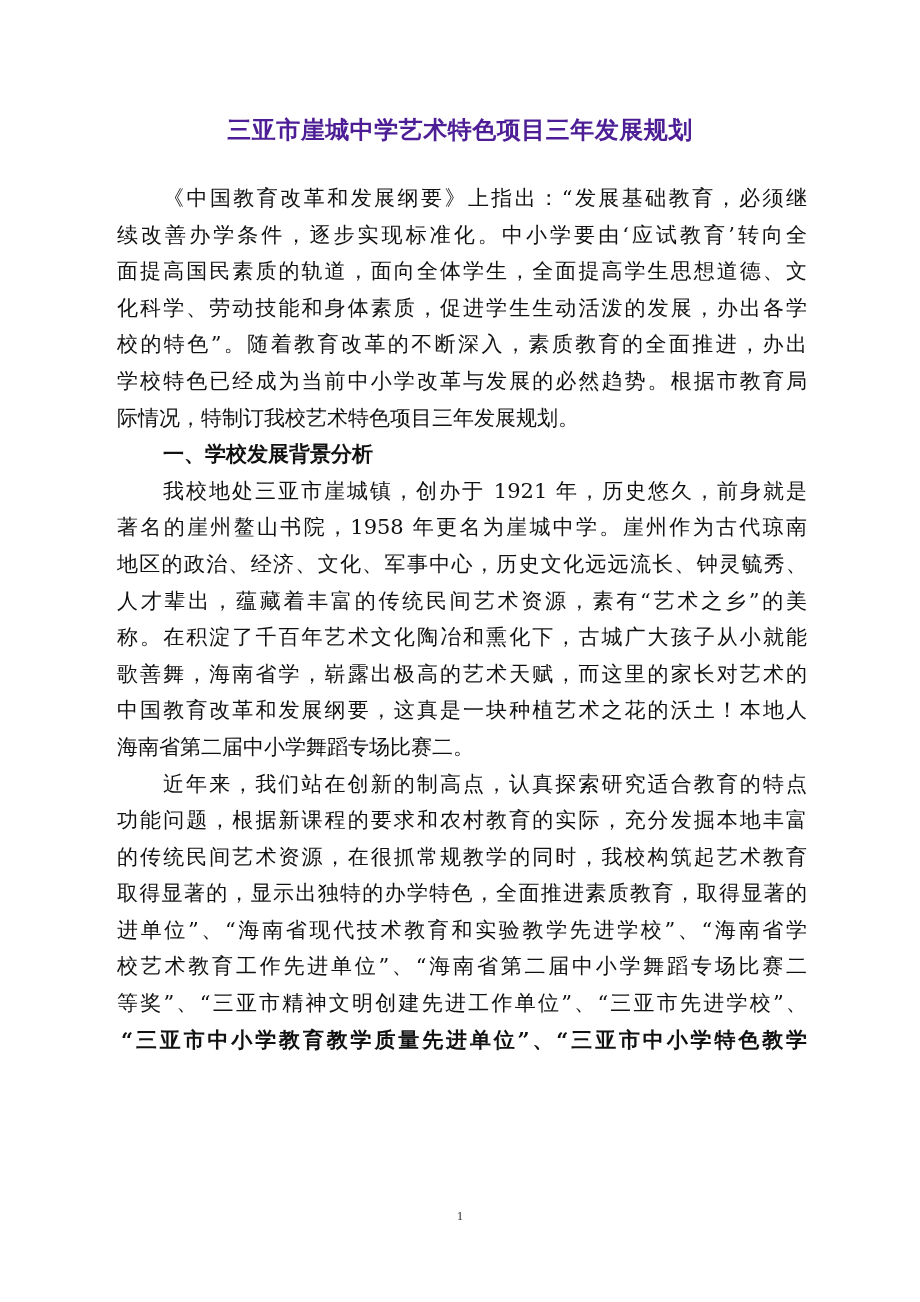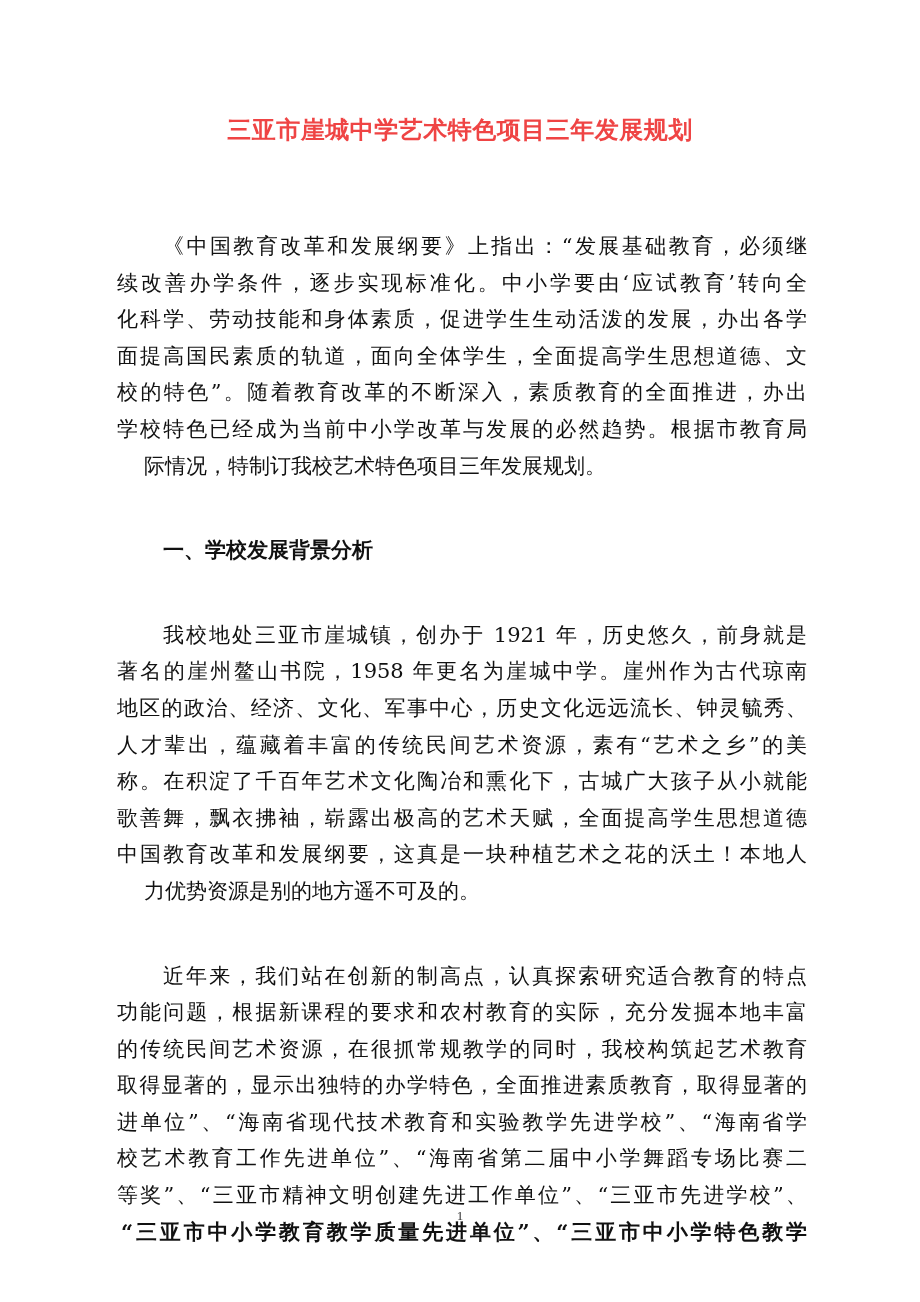--- a/index.html
+++ b/index.html
@@ -24,44 +24,42 @@
     .doc-title {
       position: absolute;
       left: 0; width: 920px;
       top: 112px;
       text-align: center;
       font-family: "DejaVu Sans", "Liberation Sans", sans-serif;
       font-weight: bold;
       font-size: 24px;
       letter-spacing: 0.5px;
       line-height: 36px;
-      color: #ef4444;
+      color: #4c1d95;
     }
     .body-text {
       position: absolute;
       left: 117px;
       top: 180px;
       width: 690px;
     }
     .line {
       height: 36.6px;
       line-height: 36.6px;
       font-size: 21px;
       white-space: nowrap;
       text-align: justify;
       text-align-last: justify;
       letter-spacing: 0px;
     }
     .line.last {
       text-align-last: left;
-      margin-left: 27px;
     }
     .line.indent {
       padding-left: 46px;
-      margin-top: 48px;
     }
     .line.heading {
       font-family: Liberation Sans, sans-serif;
       font-weight: bold;
       text-align-last: left;
     }
     .line.leading-quote {
       padding-left: 4px;
       font-weight: bold;
     }
@@ -80,40 +78,40 @@
 
 <div class="page">
 
   <div class="doc-title">三亚市崖城中学艺术特色项目三年发展规划</div>
 
   <div class="body-text">
 
     <div>
       <div class="line indent">《中国教育改革和发展纲要》上指出：“发展基础教育，必须继</div>
       <div class="line">续改善办学条件，逐步实现标准化。中小学要由‘应试教育’转向全</div>
+      <div class="line">面提高国民素质的轨道，面向全体学生，全面提高学生思想道德、文</div>
       <div class="line">化科学、劳动技能和身体素质，促进学生生动活泼的发展，办出各学</div>
-      <div class="line">面提高国民素质的轨道，面向全体学生，全面提高学生思想道德、文</div>
       <div class="line">校的特色”。随着教育改革的不断深入，素质教育的全面推进，办出</div>
       <div class="line">学校特色已经成为当前中小学改革与发展的必然趋势。根据市教育局</div>
       <div class="line last">际情况，特制订我校艺术特色项目三年发展规划。</div>
     </div>
 
     <div>
       <div class="line indent heading">一、学校发展背景分析</div>
     </div>
 
     <div>
       <div class="line indent">我校地处三亚市崖城镇，创办于 1921 年，历史悠久，前身就是</div>
       <div class="line">著名的崖州鳌山书院，1958 年更名为崖城中学。崖州作为古代琼南</div>
       <div class="line">地区的政治、经济、文化、军事中心，历史文化远远流长、钟灵毓秀、</div>
       <div class="line">人才辈出，蕴藏着丰富的传统民间艺术资源，素有“艺术之乡”的美</div>
       <div class="line">称。在积淀了千百年艺术文化陶冶和熏化下，古城广大孩子从小就能</div>
-      <div class="line">歌善舞，飘衣拂袖，崭露出极高的艺术天赋，全面提高学生思想道德</div>
+      <div class="line">歌善舞，海南省学，崭露出极高的艺术天赋，而这里的家长对艺术的</div>
       <div class="line">中国教育改革和发展纲要，这真是一块种植艺术之花的沃土！本地人</div>
-      <div class="line last">力优势资源是别的地方遥不可及的。</div>
+      <div class="line last">海南省第二届中小学舞蹈专场比赛二。</div>
     </div>
 
     <div>
       <div class="line indent">近年来，我们站在创新的制高点，认真探索研究适合教育的特点</div>
       <div class="line">功能问题，根据新课程的要求和农村教育的实际，充分发掘本地丰富</div>
       <div class="line">的传统民间艺术资源，在很抓常规教学的同时，我校构筑起艺术教育</div>
       <div class="line">取得显著的，显示出独特的办学特色，全面推进素质教育，取得显著的</div>
       <div class="line">进单位”、“海南省现代技术教育和实验教学先进学校”、“海南省学</div>
       <div class="line">校艺术教育工作先进单位”、“海南省第二届中小学舞蹈专场比赛二</div>
       <div class="line">等奖”、“三亚市精神文明创建先进工作单位”、“三亚市先进学校”、</div>

